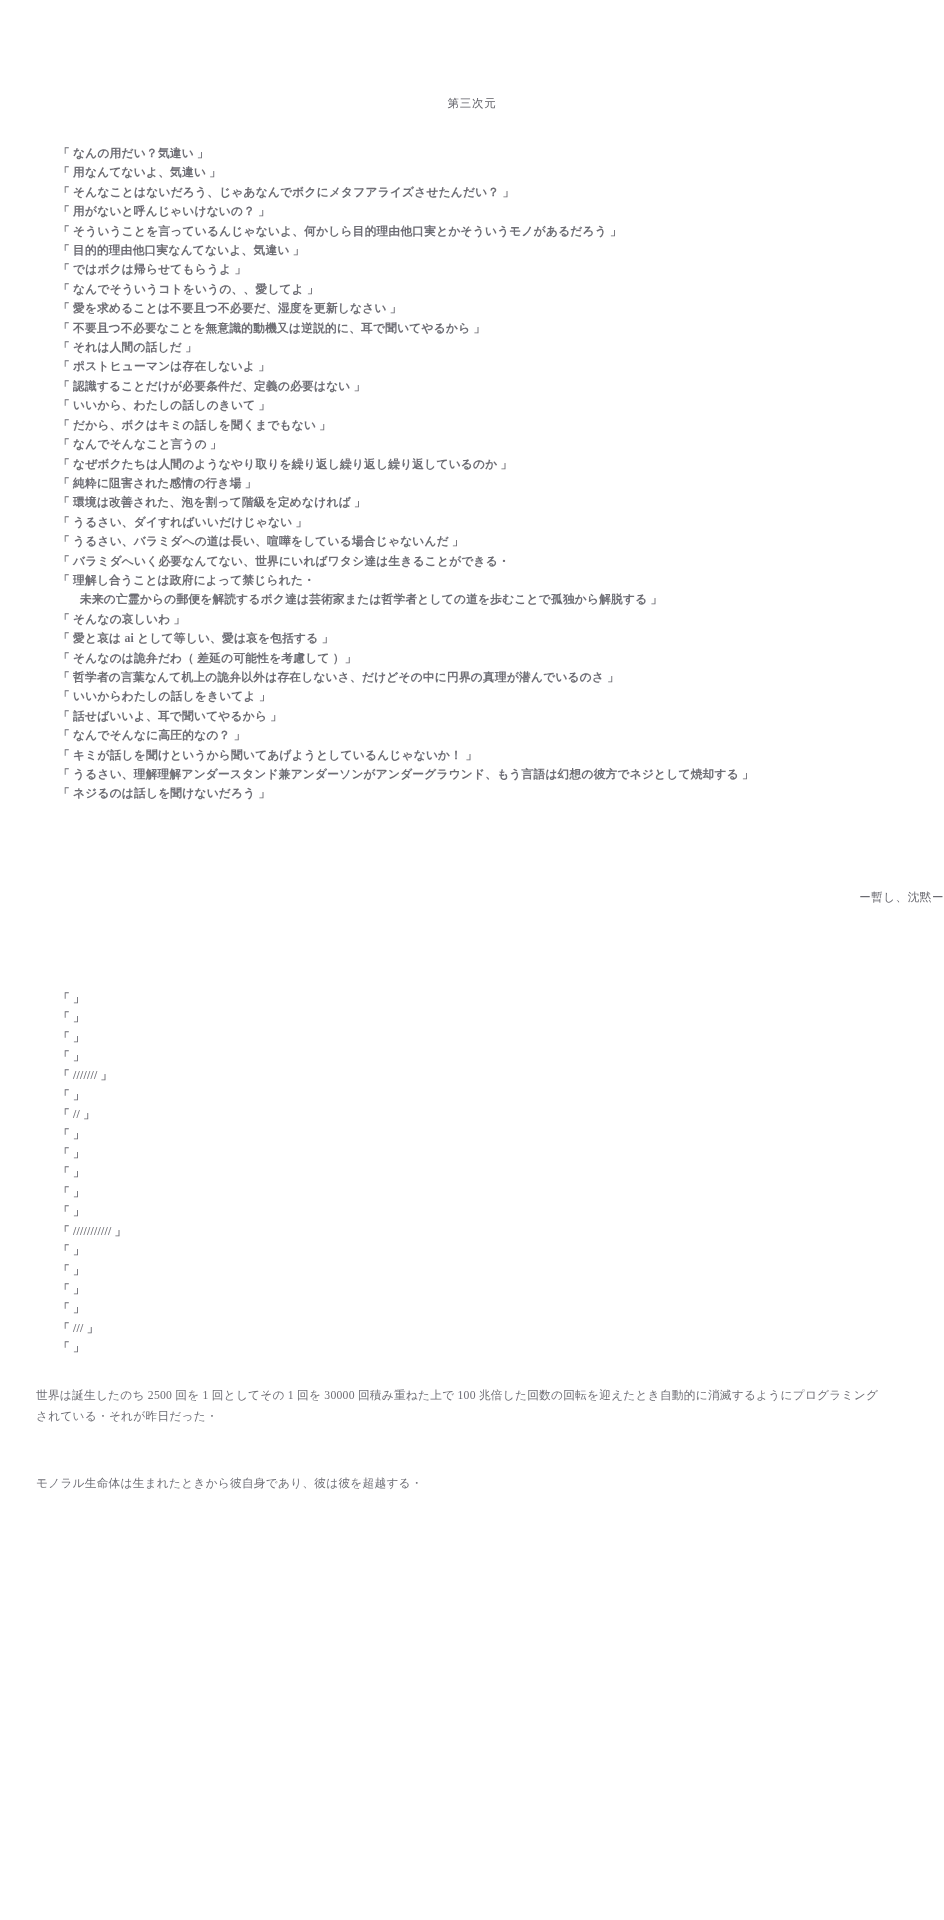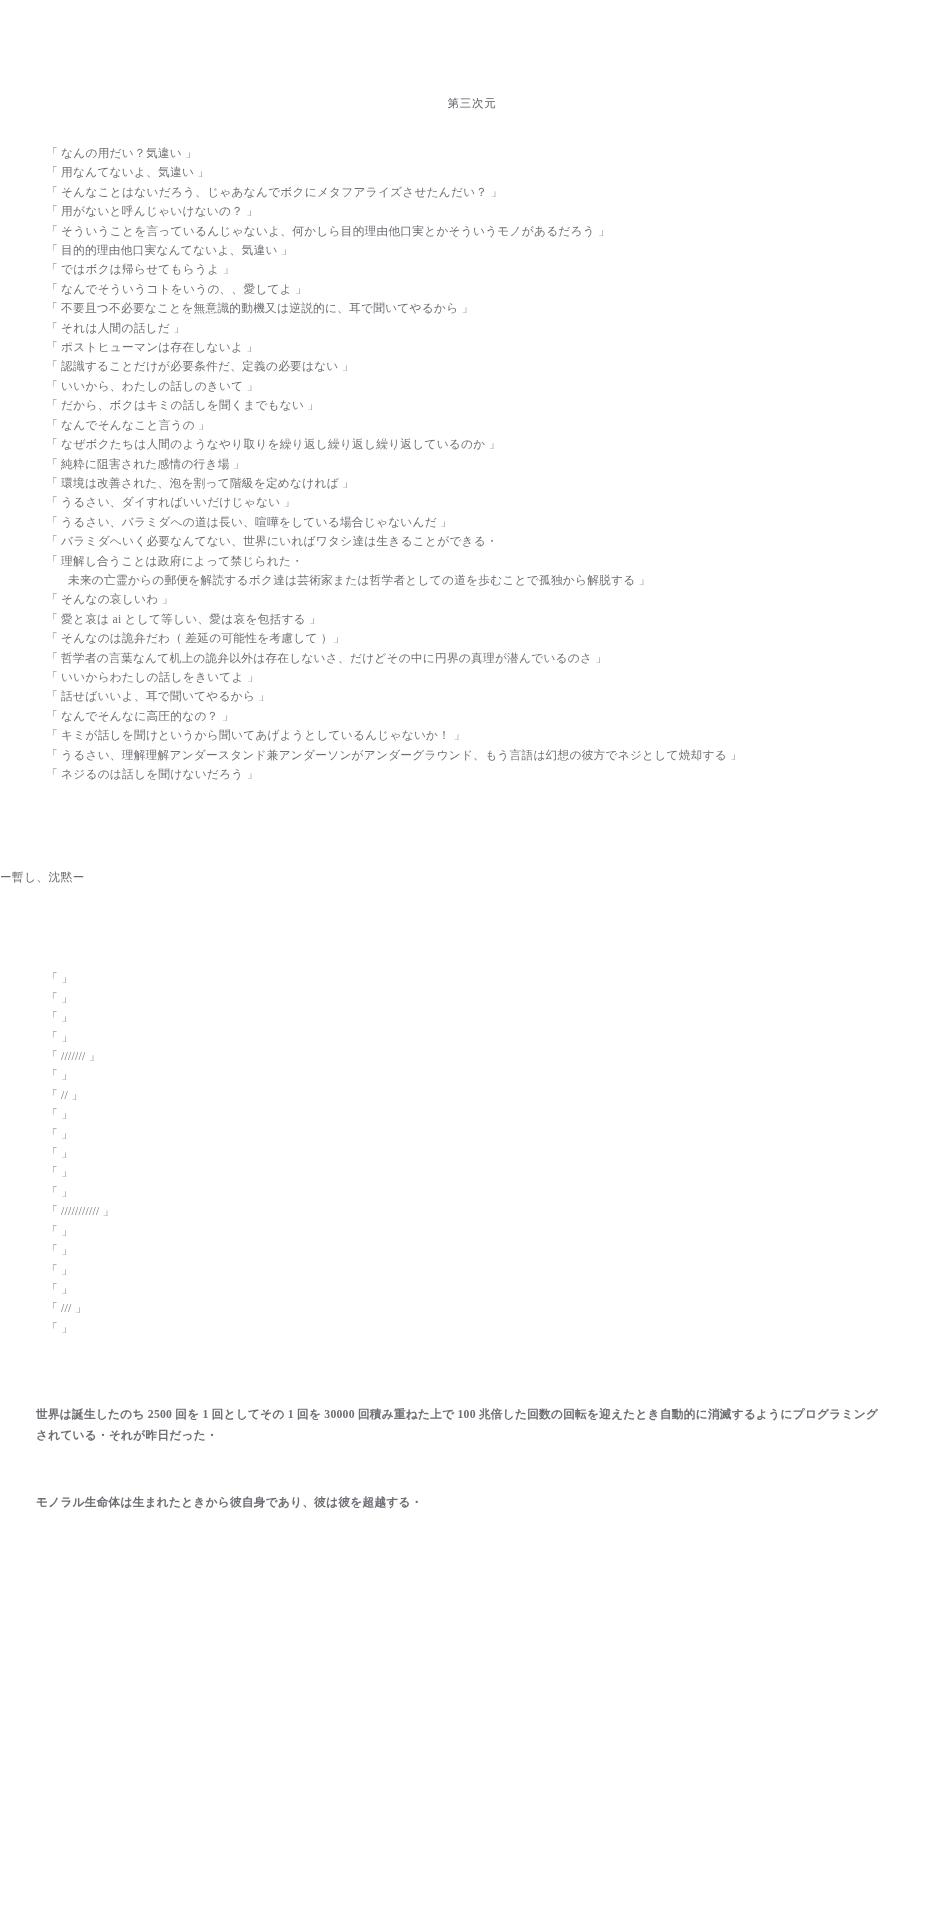--- a/index.html
+++ b/index.html
@@ -21,50 +21,50 @@
     padding: 0;
   }
   .title {
     text-align: center;
     font-size: 11.5px;
     color: #5f5f66;
     letter-spacing: 0.06em;
     padding-top: 96px;
   }
   .block {
-    margin: 0;
+    margin: 12px;
     padding: 0 0 0 46px;
+    font-weight: bold;
   }
   .dialogue {
     margin-top: 33px;
   }
   .line {
     font-size: 11.7px;
     line-height: 19.4px;
     color: #6e6e75;
     letter-spacing: 0.02em;
     white-space: pre-wrap;
   }
   .line.indent {
     padding-left: 22px;
   }
   .interlude {
-    text-align: left;
+    text-align: right;
     font-size: 11.5px;
     color: #66666d;
     margin-top: 86px;
     letter-spacing: 0.05em;
   }
   .silence {
     margin-top: 84px;
   }
   .para-wrap {
-    margin-top: 66px;
+    margin-top: 27px;
     padding: 0 64px 0 36px;
-    font-weight: bold;
   }
   .para {
     font-size: 11.7px;
     line-height: 21px;
     color: #6e6e75;
     letter-spacing: 0.02em;
   }
   .para + .para {
     margin-top: 46px;
   }
@@ -81,20 +81,21 @@
 
   <div class="block dialogue">
       <div class="line">「 なんの用だい？気違い 」</div>
       <div class="line">「 用なんてないよ、気違い 」</div>
       <div class="line">「 そんなことはないだろう、じゃあなんでボクにメタフアライズさせたんだい？ 」</div>
       <div class="line">「 用がないと呼んじゃいけないの？ 」</div>
       <div class="line">「 そういうことを言っているんじゃないよ、何かしら目的理由他口実とかそういうモノがあるだろう 」</div>
       <div class="line">「 目的的理由他口実なんてないよ、気違い 」</div>
       <div class="line">「 ではボクは帰らせてもらうよ 」</div>
       <div class="line">「 なんでそういうコトをいうの、、愛してよ 」</div>
+      <div class="line">「 愛を求めることは不要且つ不必要だ、湿度を更新しなさい 」</div>
       <div class="line">「 不要且つ不必要なことを無意識的動機又は逆説的に、耳で聞いてやるから 」</div>
       <div class="line">「 それは人間の話しだ 」</div>
       <div class="line">「 ポストヒューマンは存在しないよ 」</div>
       <div class="line">「 認識することだけが必要条件だ、定義の必要はない 」</div>
       <div class="line">「 いいから、わたしの話しのきいて 」</div>
       <div class="line">「 だから、ボクはキミの話しを聞くまでもない 」</div>
       <div class="line">「 なんでそんなこと言うの 」</div>
       <div class="line">「 なぜボクたちは人間のようなやり取りを繰り返し繰り返し繰り返しているのか 」</div>
       <div class="line">「 純粋に阻害された感情の行き場 」</div>
       <div class="line">「 環境は改善された、泡を割って階級を定めなければ 」</div>

